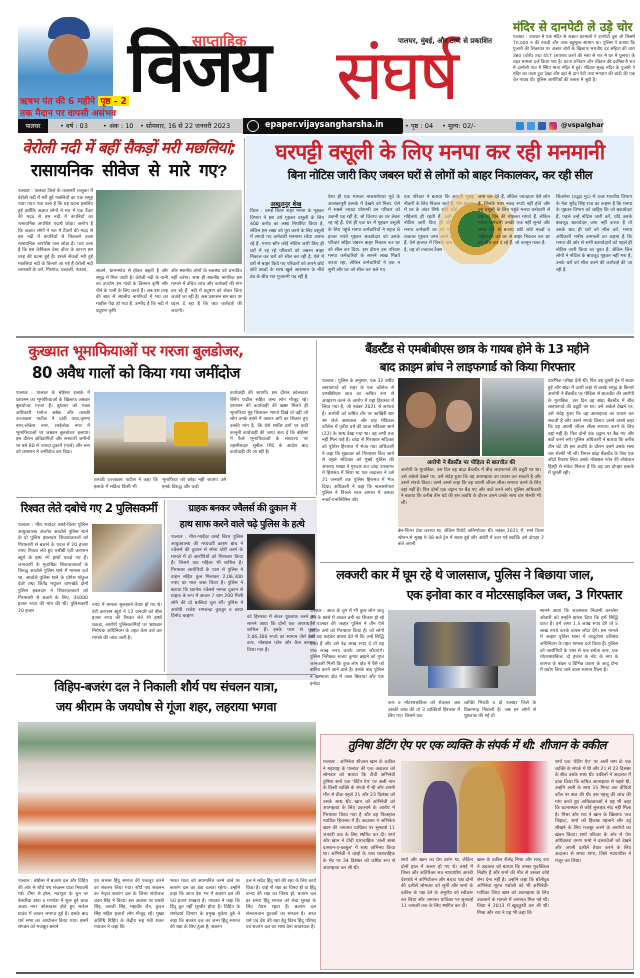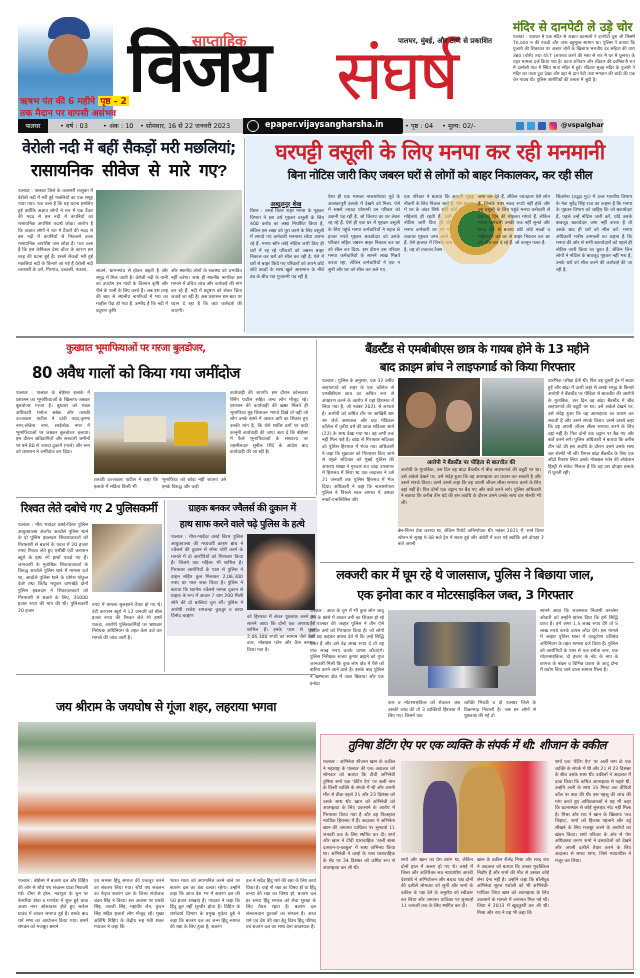--- a/index.html
+++ b/index.html
@@ -45,21 +45,21 @@
   <div class="abs" style="left:405px;top:121px;font-size:6.5px;color:#111;">• पृष्ठ : 04</div>
   <div class="abs" style="left:442px;top:121px;font-size:6.5px;color:#111;">• मूल्य: 02/-</div>
   <div class="abs" style="left:516px;top:122px;width:8px;height:8px;background:#2a8ad8;border-radius:1px;"></div>
   <div class="abs" style="left:527px;top:122px;width:8px;height:8px;background:#3aa1e8;border-radius:1px;"></div>
   <div class="abs" style="left:538px;top:122px;width:8px;height:8px;background:#2f5fb3;border-radius:1px;"></div>
   <div class="abs" style="left:549px;top:122px;width:8px;height:8px;background:linear-gradient(45deg,#f7b500,#e1306c,#833ab4);border-radius:2px;"></div>
   <div class="abs" style="left:561px;top:121px;font-size:6.5px;font-weight:bold;color:#111;">@vspalghar</div>
 </div>
 
 <div class="abs" style="left:16px;top:136px;width:226px;height:198px;">
-  <div class="hd abs" style="left:0;top:0;width:226px;font-size:15.5px;color:#0f172a;">वेरोली नदी में बहीं सैकड़ों मरी मछलियां;</div>
+  <div class="hd abs" style="left:0;top:0;width:226px;font-size:15.5px;color:#b91c1c;font-style:italic;">वेरोली नदी में बहीं सैकड़ों मरी मछलियां;</div>
   <div class="hd abs" style="left:0;top:22px;width:226px;font-size:17px;color:#111;font-family:Liberation Mono, monospace;">रासायनिक सीवेज से मारे गए?</div>
   <div class="abs body-text" style="left:2px;top:52px;width:75px;height:140px;">पालघर : पालघर जिले के तलासरी तालुका में वेरोली नदी में मरी हुई मछलियों का एक समूह पाया गया। पता चला है कि यह घटना इसलिए हुई क्योंकि अज्ञात लोगों ने रात में एक टैंकर की मदद से इस नदी में कंपनियों का रासायनिक अपशिष्ट पदार्थ छोड़ा। आरोप है कि अज्ञात लोगों ने रात में टैंकरों की मदद से इस नदी में कंपनियों से निकलने वाला रासायनिक अपशिष्ट जल छोड़ा है। पता चला है कि इस केमिकल वेस्ट वॉटर के कारण इस तरह की घटना हुई है। इससे सैकड़ों मरी हुई मछलियां नदी के किनारे आ गई हैं वेरोली नदी तलासरी के उरो, गिरगांव, वडवली, पंकास,</div>
   <div class="abs photo" style="left:80px;top:54px;width:146px;height:74px;background:linear-gradient(135deg,#5b8a78 0%,#a6b8a8 40%,#d5d8d0 70%,#8a9e90 100%);"></div>
   <div class="abs body-text" style="left:80px;top:132px;width:72px;height:62px;">सावने, धामनगांव से होकर बहती है और समुद्र में मिल जाती है। वेरोली नदी के पानी का उपयोग इन गांवों के किसान कृषि और पीने के पानी के लिए करते हैं। अब इस तरह की बात से स्थानीय नागरिकों में भय का माहौल पैदा हो गया है. उम्मीद है कि नदी में प्रदूषण कृषि</div>
   <div class="abs body-text" style="left:155px;top:132px;width:71px;height:62px;">और स्थानीय लोगों के स्वास्थ्य को प्रभावित नहीं करेगा। साथ ही स्थानीय नागरिक इस मामले में उचित जांच और कार्रवाई की मांग कर रहे हैं. नदी में प्रदूषण को लेकर चिंता जताई जा रही है। अब प्रशासन इस बात पर ध्यान दे रहा है कि क्या कार्रवाई की जाएगी।</div>
 </div>
 <div class="abs" style="left:244px;top:138px;width:1px;height:194px;background:#aaa;"></div>
 
 <div class="abs" style="left:246px;top:136px;width:388px;height:198px;background:#e6f0fa;">
   <div class="hd abs" style="left:0;top:1px;width:388px;font-size:21px;color:#d0202a;">घरपट्टी वसूली के लिए मनपा कर रही मनमानी</div>
@@ -69,21 +69,21 @@
   <div class="abs body-text" style="left:82px;top:58px;width:72px;height:138px;">ऐसा ही एक मामला नालासोपारा पूर्व के आलकापुरी इलाके में देखने को मिला. ऐसे में सबसे ज्यादा परेशानी उन परिवार को उठानी पड़ रही है, जो किराए का घर लेकर रह रहे हैं. ऐसे ही एक घर में गृहकर वसूली के लिए पहुंचे मनपा कर्मचारियों ने महज 8 हजार रुपये गृहकर बकायेदार को उसके परिवार सहित जबरन बाहर निकाल कर घर को सील कर दिया. इस दौरान उस परिवार मनपा कर्मचारियों के सामने लाख मिन्नतें करता रहा, लेकिन कर्मचारियों ने एक न सुनी और घर को सील कर चले गए.</div>
   <div class="abs body-text" style="left:158px;top:58px;width:70px;height:138px;">एक परिवार ने बताया कि आदमी सुबह नौकरी के लिए निकल जाते हैं, ऐसे हालात में घर के अंदर सिर्फ छोटे छोटे बच्चे एवं महिलाएं ही रहती हैं. उसी दौरान बगैर नोटिस जारी किए ही दोपहर अचानक मनपा कर्मचारी घर पर पहुंचते हैं, और तत्काल गृहकर जमा करने की बात करते हैं. ऐसे हालात में जिनके पास सुविधा होती है, वह तो तत्काल टैक्स</div>
   <div class="abs" style="left:190px;top:58px;width:80px;height:70px;background:radial-gradient(circle at 50% 50%,#2e7a3a 0 18px,#d4a540 18px 26px,rgba(240,200,120,0.6) 26px 38px,transparent 38px);"></div>
   <div class="abs body-text" style="left:232px;top:58px;width:72px;height:138px;">जमा कर देते हैं, लेकिन ज्यादातर ऐसे लोग हैं, जिनके पास नकद रुपये नहीं होते और वह वसूली के लिए पहुंचे मनपा कर्मचारी से एक दो दिन की मोहलत मांगते हैं. लेकिन मनपा कर्मचारी उनकी एक नहीं सुनते और समय देने के बजाय छोटे छोटे बच्चों व महिलाओं को घर से बाहर निकाल कर घर को सील कर दे रहे हैं. जो कानून गलत है.</div>
   <div class="abs body-text" style="left:310px;top:58px;width:76px;height:138px;">शिवसेना (उद्धव गुट) में उत्तर भारतीय विभाग के नेता सुरेंद्र सिंह राज का कहना है कि मनपा के गृहकर विभाग को चाहिए कि जो बकायेदार हैं, पहले उन्हें नोटिस जारी करें, यदि उसके बावजूद बकायेदार जमा नहीं करता है तो उसके बाद ही घरों को सील करें. मनपा अधिकारी मनीष वनमाली का कहना है कि मनपा की ओर से सभी बकायेदारों को पहले ही नोटिस जारी किया जा चुका है. लेकिन जिन लोगों ने नोटिस के बावजूद गृहकर नहीं भरा है, उनके घरों को सील करने की कार्रवाई की जा रही है.</div>
 </div>
 
 <div class="abs rule" style="left:16px;top:336px;width:618px;height:2px;background:#888;"></div>
 
 <div class="abs" style="left:16px;top:340px;width:240px;height:155px;">
-  <div class="hd abs" style="left:0;top:0;width:240px;font-size:10px;color:#d0202a;">कुख्यात भूमाफियाओं पर गरजा बुलडोजर,</div>
+  <div class="hd abs" style="left:0;top:0;width:240px;font-size:15px;color:#d0202a;">कुख्यात भूमाफियाओं पर गरजा बुलडोजर,</div>
   <div class="hd abs" style="left:0;top:22px;width:240px;font-size:15px;color:#111;">80 अवैध गालों को किया गया जमींदोज</div>
   <div class="abs body-text" style="left:0;top:50px;width:74px;height:104px;">पालघर : पालघर के बोईसर इलाके में प्रशासन का भूमाफियाओं के खिलाफ जबकर बुलडोजर गरजा है। बुधवार को मंडल अधिकारी मनोज बर्बक और तलाठी उज्जवला पाटील ने दांडी पाड़ा,कृष्णा नगर,लोकेश नगर, साईलोक नगर में भूमाफियाओं पर जबकर बुलडोजर चलाया। इस दौरान अतिक्रमितों और सरकारी जमीनों पर बने 80 से ज्यादा दुकानें (गाले) और रूम को प्रशासन ने जमींदोज कर दिया।</div>
   <div class="abs photo" style="left:78px;top:52px;width:132px;height:82px;background:linear-gradient(180deg,#a8c4e0 0%,#c8d8e8 38%,#d8cfc0 55%,#6a5a3a 80%,#4a3f2a 100%);">
     <div class="abs" style="left:80px;top:30px;width:34px;height:24px;background:#e0b020;border-radius:3px;"></div>
     <div class="abs" style="left:30px;top:24px;width:42px;height:26px;background:#e8e0cc;"></div>
   </div>
   <div class="abs body-text" style="left:78px;top:137px;width:64px;height:16px;">तलाठी उज्जवला पाटील ने कहा कि इलाके में सक्रिय किसी भी</div>
   <div class="abs body-text" style="left:146px;top:137px;width:64px;height:16px;">भूमाफिया को छोड़ा नहीं जाएगा उसे इनके विरुद्ध और कड़ी</div>
 
 </div>
@@ -109,44 +109,45 @@
 
 <div class="abs rule" style="left:16px;top:497px;width:300px;"></div>
 <div class="abs" style="left:16px;top:500px;width:146px;height:170px;">
   <div class="hd abs" style="left:0;top:0;width:146px;font-size:11.5px;color:#111;">रिश्वत लेते दबोचे गए 2 पुलिसकर्मी</div>
   <div class="abs body-text" style="left:2px;top:22px;width:70px;height:144px;">पालघर : मीरा भायंदर वसई-विरार पुलिस आयुक्तालय अंतर्गत आचोले पुलिस थाने के दो पुलिस हवलदार शिकायतकर्ता को गिरफ्तारी से बचाने के एवज में 20 हजार रुपए रिश्वत लेते हुए एसीबी एंटी करप्शन ब्यूरो के हाथ रंगे हाथों पकड़े गए हैं। जानकारी के मुताबिक शिकायतकर्ता के विरुद्ध आचोले पुलिस थाने में मामला दर्ज था, आचोले पुलिस थाने के योगेश गोकुल देवरे तथा जितेंद्र मधुकर वाणखेड़े दोनों पुलिस हवलदार ने शिकायतकर्ता को गिरफ्तारी से बचाने के लिए, 35000 हजार रुपए की मांग की थी। पुलिसकर्मी 20 हजार</div>
   <div class="abs photo" style="left:76px;top:24px;width:70px;height:68px;background:linear-gradient(135deg,#8a7050 0%,#d8c8b0 40%,#a0b0c8 70%,#6a5040 100%);"></div>
   <div class="abs body-text" style="left:76px;top:102px;width:70px;height:60px;">रुपए में मामला सुलझाने तैयार हो गए थे। एंटी करप्शन ब्यूरो ने 12 जनवरी को बीस हजार रुपए की रिश्वत लेते रंगे हाथों पकड़ा, आरोपी पुलिसकर्मियों पर भ्रष्टाचार निरोधक अधिनियम के तहत केस दर्ज कर मामले की जांच जारी है।</div>
 </div>
 <div class="abs" style="left:164px;top:500px;width:1px;height:172px;background:#aaa;"></div>
 
-<div class="abs" style="left:167px;top:500px;width:150px;height:136px;background:#e9e9f2;">
+<div class="abs" style="left:167px;top:500px;width:150px;height:180px;background:#e9e9f2;">
   <div class="hd abs" style="left:0;top:1px;width:150px;font-size:9.5px;color:#111;">ग्राहक बनकर ज्वैलर्स की दुकान में</div>
   <div class="hd abs" style="left:0;top:17px;width:150px;font-size:9.5px;color:#111;">हाथ साफ करने वाले चढ़े पुलिस के हत्थे</div>
   <div class="abs body-text" style="left:4px;top:34px;width:72px;height:136px;">पालघर : मीरा-भाईंदर वसई विरार पुलिस आयुक्तालय की मध्यवर्ती क्राइम ब्रांच ने ज्वैलर्स की दुकान से सोना चोरी करने के मामले में दो आरोपियों को गिरफ्तार किया है। जिसमे एक महिला भी शामिल है। गिरफ्तार आरोपियों के पास से पुलिस ने वाहन सहित कुल मिलाकर 2,06,300 रुपए का माल जब्त किया है। पुलिस ने बताया कि ध्यानेश ज्वैलर्स नामक दुकान से ग्राहक के रूप में आकर 7 ग्राम 200 मिली सोने की दो बालियां चुरा लीं। पुलिस ने आरोपी राजेश रामचन्द्रा कुदडूर व छाया विनोद चव्हाण</div>
   <div class="abs photo" style="left:80px;top:34px;width:68px;height:76px;background:radial-gradient(circle at 50% 55%,#c08a6a 0 22px,#2a2a2a 40px);"></div>
   <div class="abs body-text" style="left:80px;top:114px;width:68px;height:54px;">को हिरासत में लेकर पूछताछ करने पर सामने आया कि दोनों एक अपराध में शामिल हैं। इनके पास से कुल 2,06,300 रुपये का सामान जैसे ईको कार, मोबाइल फोन और कैश बरामद किया गया है।</div>
 </div>
 
 <div class="abs rule" style="left:320px;top:562px;width:314px;"></div>
 <div class="abs" style="left:308px;top:566px;width:314px;height:166px;">
   <div class="hd abs" style="left:0;top:0;width:314px;font-size:12.5px;color:#111;">लक्जरी कार में घूम रहे थे जालसाज, पुलिस ने बिछाया जाल,</div>
-  <div class="hd abs" style="left:0;top:20px;width:314px;font-size:12.5px;color:#111;">एक इनोवा कार व मोटरसाइकिल जब्त, 3 गिरफ्तार</div>
+  <div class="hd abs" style="left:0;top:20px;width:314px;font-size:12.5px;color:#111;text-align:right;">एक इनोवा कार व मोटरसाइकिल जब्त, 3 गिरफ्तार</div>
   <div class="abs body-text" style="left:2px;top:42px;width:74px;height:124px;">पालघर : आज के युग में भी कुछ लोग जादू टोने के झांसे में आकर ठगी का शिकार हो रहे है। पालघर की जव्हार पुलिस ने तीन ऐसे शातिर ठगों को गिरफ्तार किया है। जो लोगों को यह कहकर झांसा देते थे कि उन्हें सिद्धि प्राप्त है और उसे डेढ़ लाख रुपए दे तो वह पांच लाख रुपए करके वापस लौटाएंगे। पुलिस निरीक्षक संजय कुमार ब्रह्मने को गुप्त जानकारी मिली कि कुछ लोग क्षेत्र में पैसे को बारिश करने आने वाले है। इसके बाद पुलिस ने खम्भाला क्षेत्र में जाल बिछाया और एक इनोवा</div>
   <div class="abs photo" style="left:80px;top:44px;width:148px;height:86px;background:linear-gradient(180deg,#c8ccd0 0%,#a8acb0 100%);">
     <div class="abs" style="left:26px;top:12px;width:96px;height:44px;background:linear-gradient(90deg,#3a4a6a,#8a7a5a,#3a4a6a,#8a7a5a);border-radius:4px;"></div>
     <div class="abs" style="left:40px;top:56px;width:70px;height:22px;background:linear-gradient(90deg,#4a6ab0,#e8e8e8,#333);"></div>
   </div>
   <div class="abs body-text" style="left:80px;top:134px;width:72px;height:28px;">कार व मोटरसाइकिल को रोककर जब उसकी जांच की तो 3 व्यक्तियों हिरासत में लिए गए। जिसमे एक</div>
   <div class="abs body-text" style="left:156px;top:134px;width:72px;height:28px;">व्यक्ति भिवंडी व दो पालघर जिले के विक्रमगढ़ निवासी है। जब इन लोगों से पूछताछ की गई तो</div>
   <div class="abs body-text" style="left:232px;top:42px;width:78px;height:124px;">सामने आया कि जालसाज निवासी कमलेश ओवारी को इन्होंने झांसा दिया कि हमें सिद्धि प्राप्त है। हमें अगर 1.5 लाख रुपए देंगे तो 5 लाख रुपये करके वापस लौटा देंगे। इस मामले में जव्हार पुलिस थाना में जादूटोणा प्रतिबंध अधिनियम के तहत मामला दर्ज किया है। पुलिस को आरोपियों के पास से एक इनोवा कार, एक मोटरसाइकिल, दो हजार के नोट के नाप के कागज के बंडल व विभिन्न प्रकार के जादू टोना में प्रयोग किए जाने वाला सामान मिला है।</div>
 </div>
 
 <div class="abs rule" style="left:16px;top:674px;width:300px;"></div>
 <div class="abs" style="left:16px;top:676px;width:300px;height:295px;">
+  <div class="hd abs" style="left:0;top:2px;width:300px;font-size:12.5px;color:#111;">विहिप-बजरंग दल ने निकाली शौर्य पथ संचलन यात्रा,</div>
   <div class="hd abs" style="left:0;top:22px;width:300px;font-size:12.5px;color:#111;">जय श्रीराम के जयघोष से गूंजा शहर, लहराया भगवा</div>
   <div class="abs photo" style="left:2px;top:46px;width:298px;height:152px;background:linear-gradient(180deg,#c8d0c8 0%,#7a9a7a 14%,#d8d0c8 28%,#f0ece8 45%,#d87040 60%,#f4f0ec 70%,#c86030 82%,#ece8e0 100%);"></div>
   <div class="abs body-text" style="left:2px;top:202px;width:70px;height:88px;">पालघर : बोईसर में बजरंग दल और विहिप की ओर से शौर्य पथ संचलन यात्रा निकाली गई। टीमा से होल, नवापुरा के चुन पर केसरिया झंडा व गणवेश में शुरू हुई यात्रा अवध नगर ओस्तवाल होते हुए सर्कस ग्राउंड में जाकर समाप्त हुई है। इसके बाद धर्म सभा का आयोजन किया गया। इसमें संगठन को मजबूत बनाने</div>
   <div class="abs body-text" style="left:78px;top:202px;width:70px;height:88px;">एवं समस्त हिंदू समाज की एकजुट करने का संकल्प लिया गया। शौर्य पथ संचलन का नेतृत्व बजरंग दल के जिला संयोजक चंदन सिंह ने किया। इस अवसर पर एसडी सिंह, आरती सिंह, महावीर जैन, कुंदन सिंह सहित हजारों लोग मौजूद रहें। मुख्य अतिथि विहिप के केंद्रीय सह मंत्री शंकर गायकर ने कहा कि</div>
   <div class="abs body-text" style="left:154px;top:202px;width:70px;height:88px;">भारत माता को अपमानित करने वाले पर बजरंग दल का डंडा चलता रहेगा। उन्होंने कहा कि आज देश भर में बजरंग दल की 50 हजार शाखाएं है। गायकर ने कहा कि हिंदू क्रूर नहीं शूरवीर होता है। विहिप के धर्माचार्य विभाग के प्रमुख मुकेश दुबे ने कहा कि बजरंग दल का जन्म हिंदू समाज की रक्षा के लिए हुआ है, बजरंग</div>
   <div class="abs body-text" style="left:230px;top:202px;width:70px;height:88px;">दल ने सदैव हिंदू धर्म की रक्षा के लिए कार्य किया है। चाहे गौ रक्षा का विषय हो या हिंदू कन्या की रक्षा का विषय हो, बजरंग दल हर समय हिंदू समाज को सेवा सुरक्षा के लिए तैयार रहता है। बजरंग दल संस्कारवान युवाओं का संगठन है। आज धर्म एवं देश की रक्षा हेतु विश्व हिंदू परिषद एवं बजरंग दल का साथ देना आवश्यक है।</div>
 </div>
 
 <div class="abs" style="left:320px;top:734px;width:314px;height:236px;background:#fbeeee;border:1px solid #d8a8a8;">
   <div class="hd abs" style="left:0;top:2px;width:312px;font-size:11.5px;color:#111;font-style:italic;">तुनिषा डेटिंग ऐप पर एक व्यक्ति के संपर्क में थी: शीजान के वकील</div>

